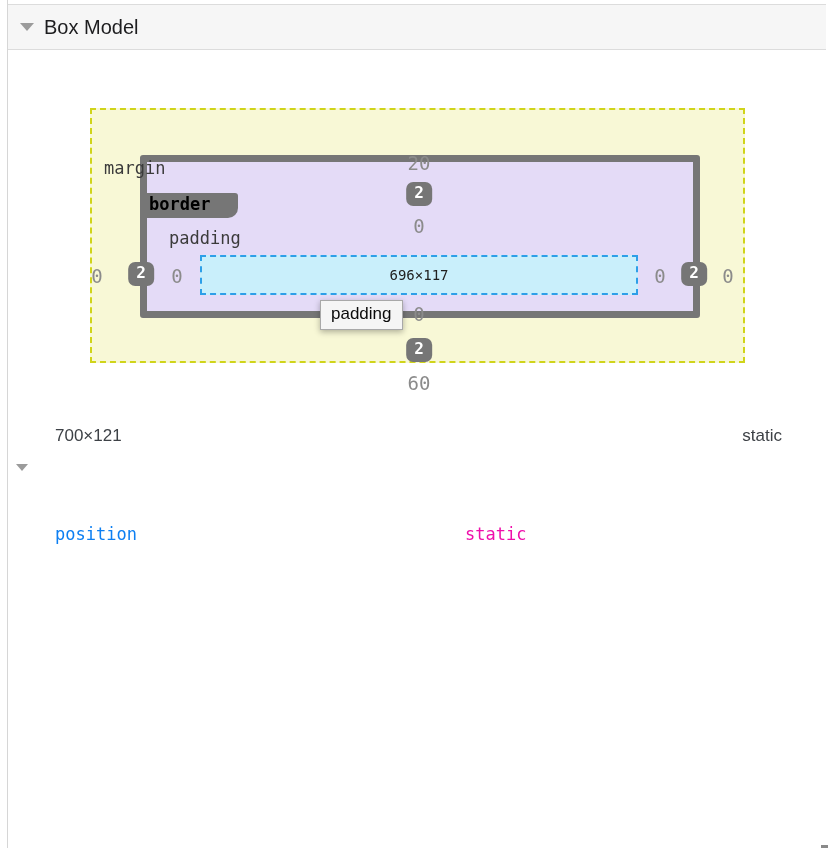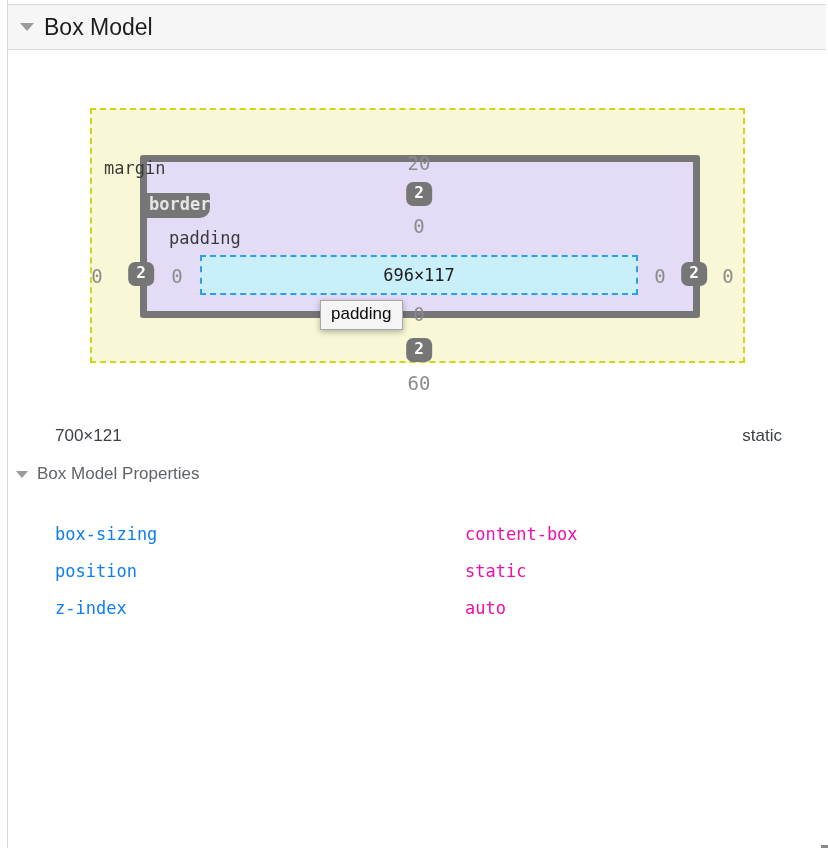--- a/index.html
+++ b/index.html
@@ -25,21 +25,21 @@
   }
   .tri-down{
     width:0;height:0;
     border-left:7px solid transparent;
     border-right:7px solid transparent;
     border-top:8px solid #9b9b9b;
     display:inline-block;
   }
   .section-header .tri-down{margin-left:12px;}
   .section-title{
-    margin-left:10px;font-size:23px;color:#1d1d1f;
+    margin-left:10px;font-size:20px;color:#1d1d1f;
   }
   
   .mono{font-family:"DejaVu Sans Mono","Liberation Mono",monospace;margin-top:37px;}
   .margin-box{
     position:absolute;left:90px;top:108px;width:655px;height:255px;
     box-sizing:border-box;
     background:#f8f8d6;
     border:2px dashed #d0d41a;
   }
   .region-label{
@@ -49,33 +49,33 @@
   .padding-label{left:169px;top:191px;}
   .border-box{
     position:absolute;left:140px;top:155px;width:560px;height:163px;
     box-sizing:border-box;
     border:7px solid #767676;
     border-radius:3px;
     background:#e4dbf7;
   }
   .border-label-badge{
     position:absolute;left:140px;top:156px;
-    background:#767676;color:#e5e5e5;
+    background:#767676;color:#000000;
     font-size:17px;font-weight:bold;
-    padding:1px 0 4px 9px;
+    padding:1px 28px 4px 9px;
     border-radius:3px 3px 10px 3px;
     z-index:3;
   }
   .content-box{
     position:absolute;left:200px;top:218px;width:438px;height:40px;
     box-sizing:border-box;
     background:#c9effb;
     border:2px dashed #2d9fe8;
     display:flex;align-items:center;justify-content:center;
-    font-size:17px;color:#202020;
+    font-size:14px;color:#202020;
     z-index:2;
   }
   .box-val{
     position:absolute;
     font-size:19px;color:#8b8b8b;
     transform:translateX(-50%);
     z-index:3;
   }
   .width-badge{
     position:absolute;
@@ -173,32 +173,23 @@
   <span class="width-badge mono" style="left:694px;top:225px;">2</span>
   <span class="box-val mono" style="left:728px;top:228px;">0</span>
 
   <div class="hover-tooltip">padding</div>
 
   <span class="dims">700×121</span>
   <span class="pos">static</span>
 
   <div class="props-header">
     <span class="tri-down"></span>
-    <span class="props-title">Box Model Properties</span>
   </div>
 
   <div class="props-list">
     <div class="prop-row">
-      <span class="prop-name mono">box-sizing</span>
-      <span class="prop-value mono">content-box</span>
-    </div>
-    <div class="prop-row">
       <span class="prop-name mono">position</span>
       <span class="prop-value mono">static</span>
-    </div>
-    <div class="prop-row">
-      <span class="prop-name mono">z-index</span>
-      <span class="prop-value mono">auto</span>
     </div>
   </div>
 
   <div class="corner-grip"></div>
 </div>
 
 </body></html>

